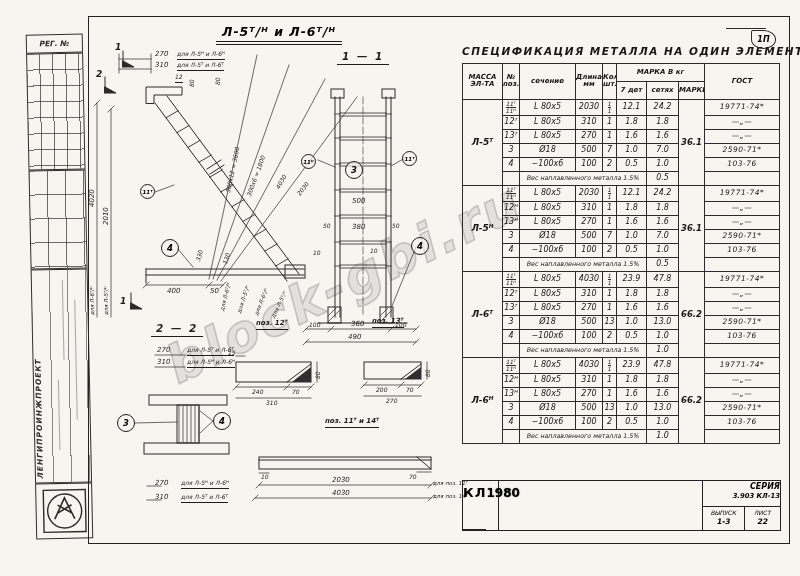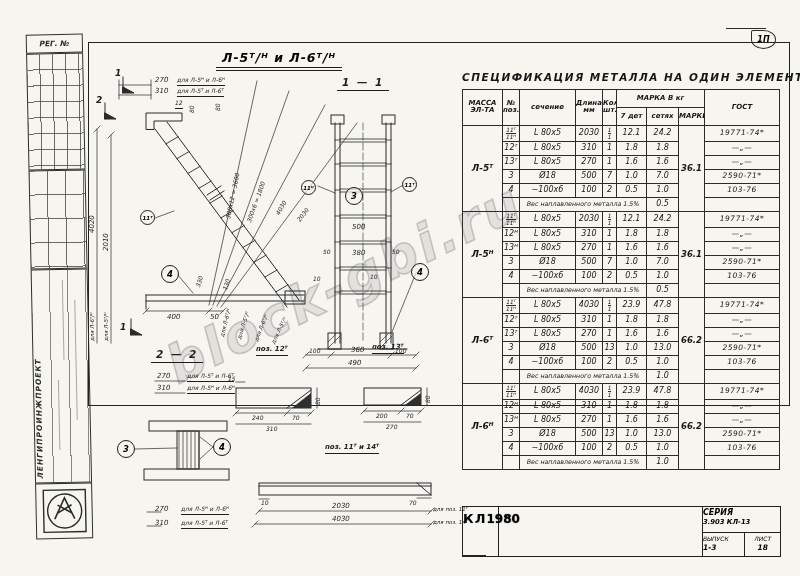--- a/index.html
+++ b/index.html
@@ -16,21 +16,21 @@
   .cells2{height:99px;background:
     repeating-linear-gradient(to bottom, transparent 0 23px, rgba(60,60,60,.75) 23px 24px),
     repeating-linear-gradient(to right, transparent 0 17px, rgba(60,60,60,.75) 17px 18px)}
   .org{height:214px;position:relative;background:
     repeating-linear-gradient(to right, transparent 0 17px, rgba(60,60,60,.6) 17px 18px)}
   .org .vtext{position:absolute;left:1px;top:4px;height:204px;writing-mode:vertical-rl;transform:rotate(180deg);
     font:italic bold 7.5px/1 "DejaVu Sans",sans-serif;letter-spacing:1px;white-space:nowrap}
   .scr{position:absolute;background:rgba(70,70,70,.45);width:1px}
   .logo{height:56px;display:flex;align-items:center;justify-content:center}
   
-  .frame{position:absolute;left:88px;top:42px;width:702px;height:364px;border:1.6px solid #222}
+  .frame{position:absolute;left:88px;top:16px;width:702px;height:528px;border:1.6px solid #222}
   .draw-svg{position:absolute;left:0;top:0}
   .lbl{position:absolute;font:italic 7px/1.1 "DejaVu Sans",sans-serif;color:#1d1d1d;white-space:nowrap}
   .sm{font-size:6px}.xs{font-size:5.5px}
   .u{border-bottom:.9px solid #1d1d1d;padding-bottom:1px}
   .rot{transform-origin:0 0}
   .dtitle{font:italic bold 10.5px/1 "DejaVu Sans",sans-serif;border-bottom:1.4px solid #1d1d1d;padding:0 5px 2px;letter-spacing:2px}
   .mtitle{position:absolute;left:127px;top:9px;font:italic bold 12.5px/1 "DejaVu Sans",sans-serif;letter-spacing:1px;
     border-bottom:4px double #1d1d1d;padding:0 6px 2px}
   .mark-num{font:italic bold 9px/1 "DejaVu Sans",sans-serif}
   .bal{position:absolute;width:15px;height:15px;border:1.1px solid #1d1d1d;border-radius:50%;
@@ -52,24 +52,24 @@
   .stk span + span{border-top:.8px solid #2b2b2b}
   
   .tblock{position:absolute;left:373px;top:463px;width:319px;height:51px;border:1.6px solid #222;display:flex}
   .tb-stamp{width:36px;border-right:1.4px solid #222;display:flex;flex-direction:row}
   .tb-kl{flex:1;border-bottom:1.4px solid #222;font:bold 13px/23px "DejaVu Sans",sans-serif;text-align:center;letter-spacing:1px}
   .tb-year{flex:1;font:bold 12px/24px "DejaVu Sans",sans-serif;text-align:center;text-shadow:0 0 1px #333}
   .tb-main{flex:1;display:flex;flex-direction:column}
   .tb-line1{flex:1;border-bottom:1.4px solid #222;font:italic 7.3px/23px "DejaVu Sans",sans-serif;padding-left:5px;white-space:nowrap}
   .tb-line2{flex:1;font:italic 8.5px/25px "DejaVu Sans",sans-serif;padding-left:5px;white-space:nowrap}
   .tb-right{width:78px;border-left:1.4px solid #222;display:flex;flex-direction:column}
-  .tb-series{flex:1;border-bottom:1.4px solid #222;text-align:left;font:italic bold 8px/1 "DejaVu Sans",sans-serif;padding-top:2px}
+  .tb-series{flex:1;border-bottom:1.4px solid #222;text-align:right;font:italic bold 8px/1 "DejaVu Sans",sans-serif;padding-top:2px}
   .tb-series .sv{font-size:6.8px;font-weight:bold;display:block;margin-top:2px}
   .tb-il{flex:1;display:flex}
-  .tb-issue{flex:1.2;border-right:1.2px solid #222;font:italic 6px/1 "DejaVu Sans",sans-serif;padding-top:3px}
+  .tb-issue{flex:1.2;border-right:1.2px solid #222;text-align:center;font:italic 6px/1 "DejaVu Sans",sans-serif;padding-top:3px}
   .tb-sheet{flex:1;text-align:center;font:italic 6px/1 "DejaVu Sans",sans-serif;padding-top:3px}
   .tb-il b{display:block;font-size:7.5px;margin-top:2px}
   
   .corner{position:absolute;left:744px;top:28px;width:36px;height:24px}
   .corner .c-box{position:absolute;right:4px;top:2px;width:25px;height:19px;border:1.4px solid #2a2a2a;
     border-radius:2px 50% 50% 50%;font:italic bold 8px/17px "DejaVu Sans",sans-serif;text-align:center}
   .corner .c-line{position:absolute;left:-18px;top:0;width:40px;height:1.4px;background:#2a2a2a}
   .watermark{position:absolute;left:148px;top:248px;width:430px;transform:rotate(-26deg);
     font:italic bold 52px/1 "DejaVu Sans",sans-serif;letter-spacing:3px;
     color:rgba(105,105,105,.14);-webkit-text-stroke:1.6px rgba(100,100,100,.30);pointer-events:none}
@@ -663,21 +663,21 @@
           <span>СЕРИЯ</span>
           <span class="sv">3.903 КЛ-13</span>
         </div>
         <div class="tb-il">
           <div class="tb-issue">
             <span>ВЫПУСК</span>
             <b>1-3</b>
           </div>
           <div class="tb-sheet">
             <span>ЛИСТ</span>
-            <b>18</b>
+            <b>22</b>
           </div>
         </div>
       </div>
     </div>
   </div>
 
   <div class="corner">
     <div class="c-line"></div>
     <div class="c-box">1П</div>
   </div>

